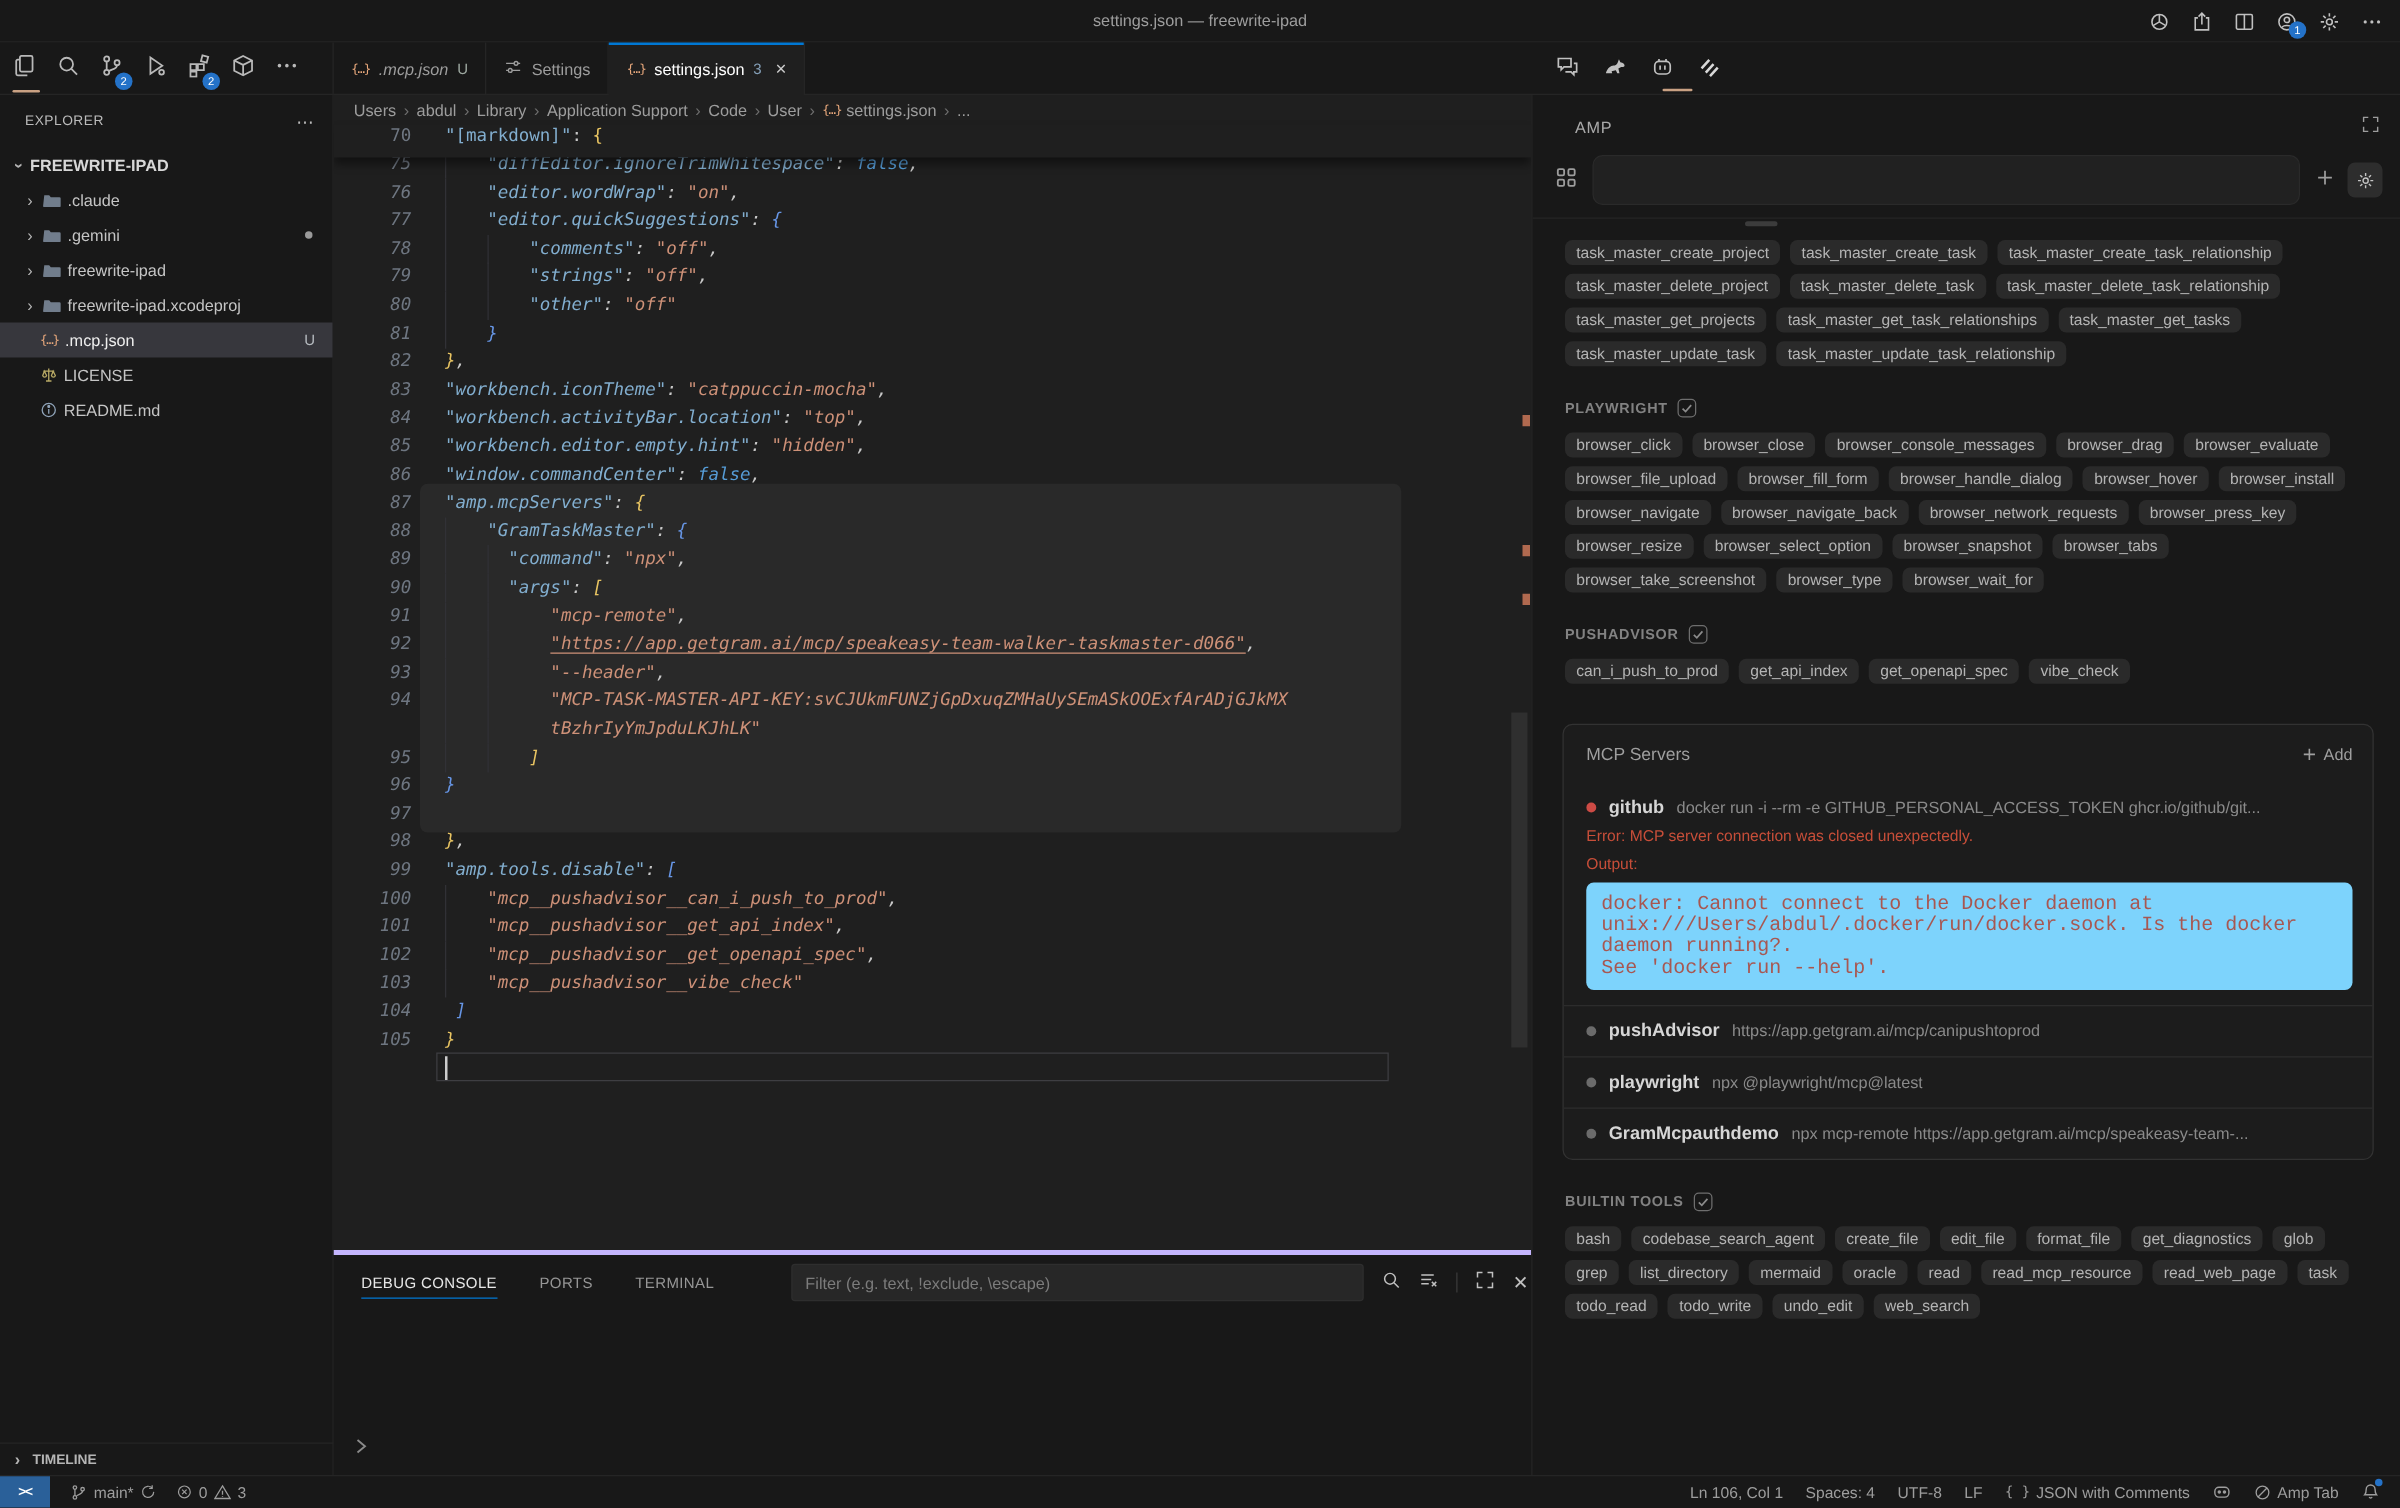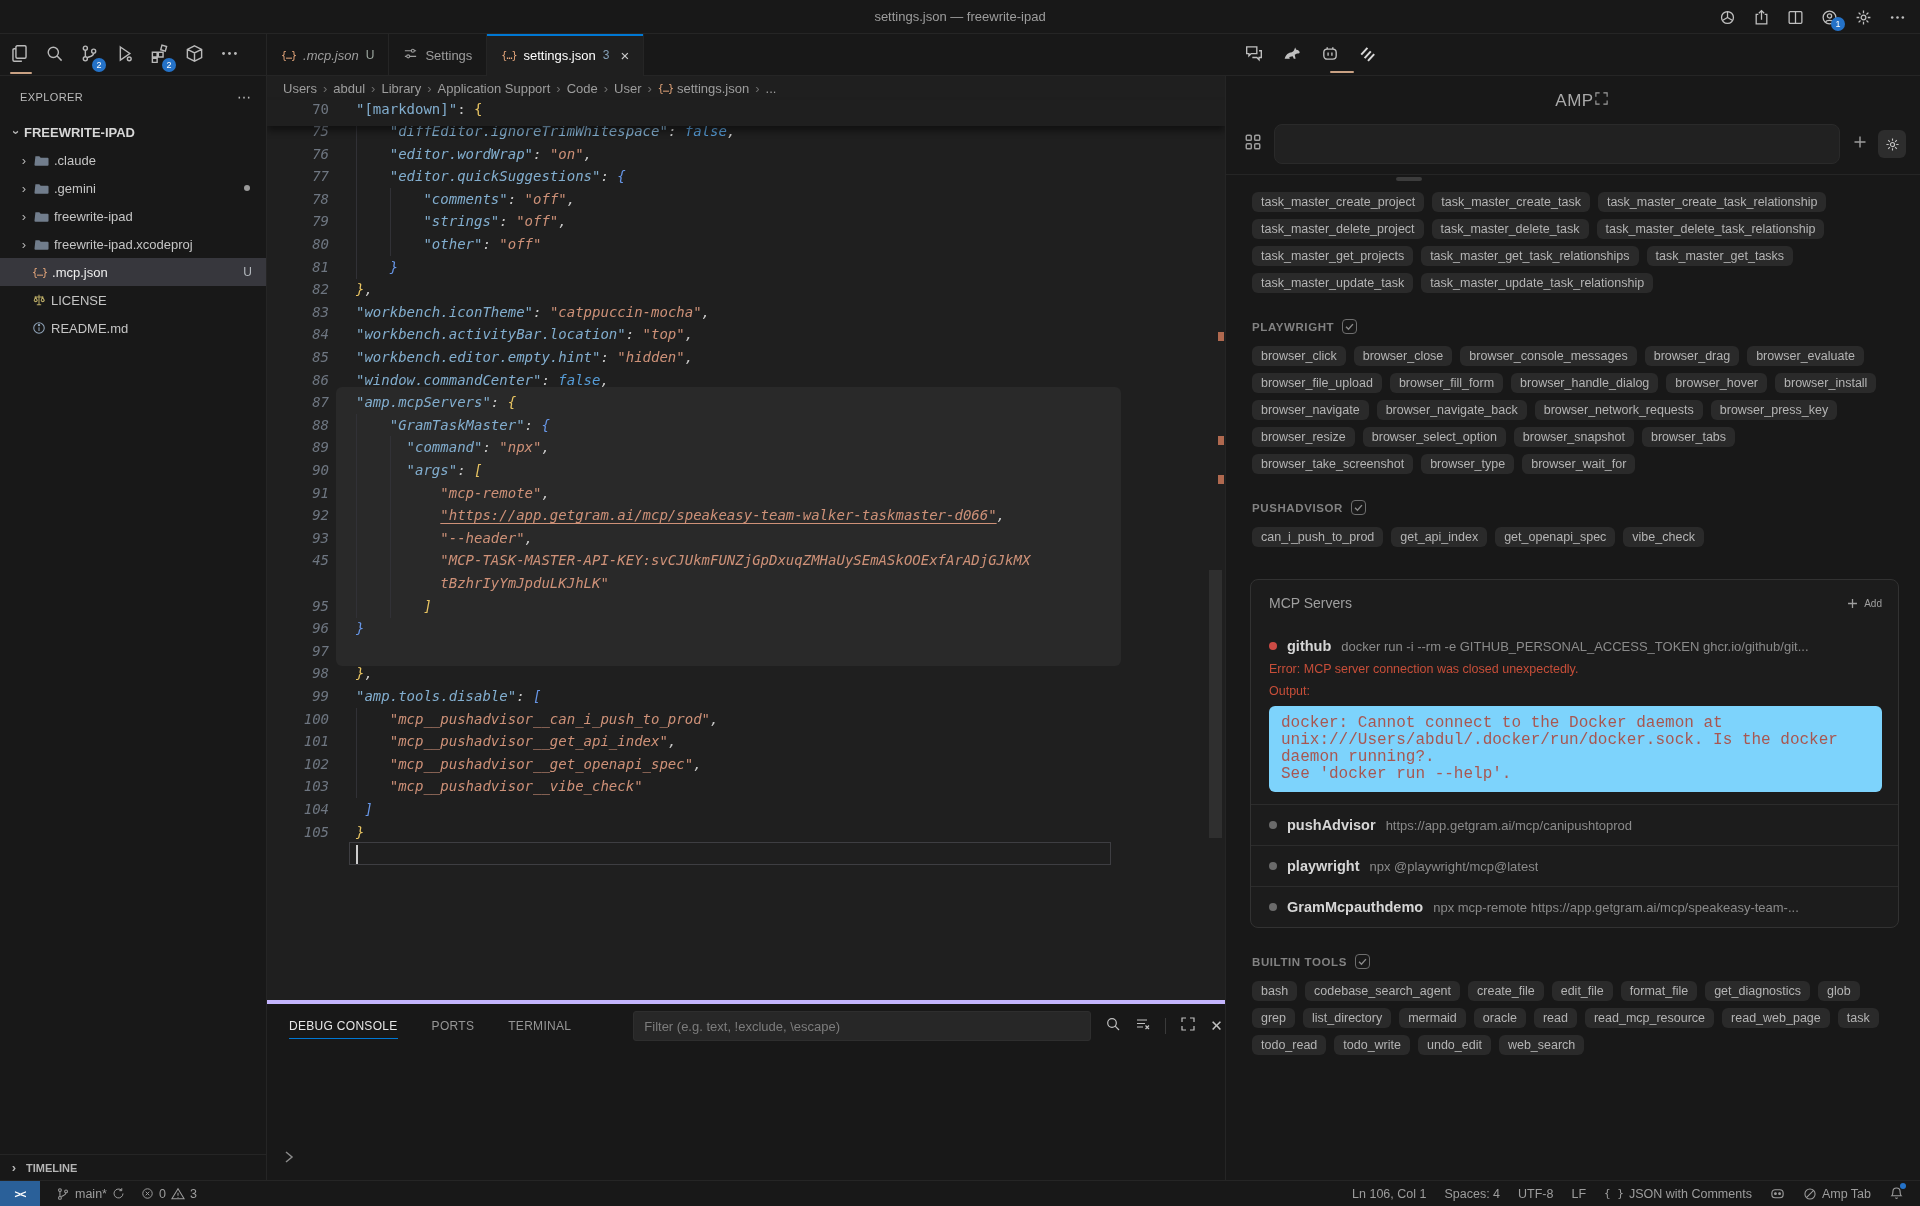--- a/index.html
+++ b/index.html
@@ -92,43 +92,43 @@
   .bp-filter { width:458px; height:30px; background:#272727; border:1px solid #2e2e2e; border-radius:3px;
     color:#cccccc; font-size:13px; padding:0 10px; margin-left:28px; outline:none; }
   .bp-filter::placeholder { color:#7c7c7c; }
   .bp-icons { margin-left:14px; display:flex; align-items:center; gap:14px; color:#c0c0c0; }
   .bp-sep { width:1px; height:16px; background:#3a3a3a; }
   .bp-prompt { position:absolute; left:14px; bottom:12px; color:#8a8a8a; font-size:14px; }
 
   
   .rpanel { position:absolute; left:1225px; top:76px; width:695px; height:1104px; background:#181818;
     border-left:1px solid #252525; overflow:hidden; }
-  .amp-head { height:34px; display:flex; align-items:center; justify-content:center;
-    padding:0 16px 0 34px; font-size:17px; letter-spacing:0.5px; color:#a9a9a9; margin-top:8px; }
+  .amp-head { height:34px; display:flex; align-items:center; justify-content:space-between;
+    padding:0 16px 0 34px; font-size:13px; letter-spacing:0.5px; color:#a9a9a9; margin-top:8px; }
   .amp-inputrow { display:flex; align-items:center; padding:6px 14px 10px 18px; gap:12px; }
   .amp-input { flex:1; height:40px; background:#212121; border:1px solid #2a2a2a; border-radius:8px;
     outline:none; color:#ccc; font-size:13px; padding:0 12px; }
   .amp-side { display:flex; align-items:center; gap:10px; color:#9d9d9d; }
   .gear-box { width:28px; height:28px; background:#2d2d2d; border-radius:6px; display:flex;
     align-items:center; justify-content:center; color:#c3c3c3; cursor:pointer; }
   .sash { position:relative; height:8px; border-top:1px solid #252525; }
   .sash-handle { position:absolute; left:170px; top:2px; width:26px; height:4px; background:#3c3c3c; border-radius:2px; }
   .rp-scroll { padding:10px 20px 0 26px; }
   .sec-header { display:flex; align-items:center; gap:8px; margin:26px 0 12px 0; font-size:11.5px;
     font-weight:bold; letter-spacing:0.6px; color:#828282; }
   .chips { display:flex; flex-wrap:wrap; gap:7px 8px; }
   .chip { background:#2a2a2a; border-radius:6px; padding:3px 9px; font-size:12.5px; color:#b4b4b4;
     white-space:nowrap; cursor:pointer; }
   .cb { width:15px; height:15px; border:1px solid #6e6e6e; border-radius:4px; display:flex;
     align-items:center; justify-content:center; color:#8b8b8b; }
 
   .mcp-card { margin:32px 0 0 -2px; width:649px; border:1px solid #323232; border-radius:8px; background:#1c1c1c; }
   .mcp-head { height:46px; display:flex; align-items:center; justify-content:space-between;
     padding:0 16px 0 18px; color:#9f9f9f; font-size:14px; }
-  .mcp-add { display:flex; align-items:center; gap:5px; font-size:10px; color:#9f9f9f; cursor:pointer; }
+  .mcp-add { display:flex; align-items:center; gap:5px; font-size:13px; color:#9f9f9f; cursor:pointer; }
   .mcp-sub { height:36px; display:flex; align-items:center; gap:8px; padding-left:18px; font-size:13px;
     color:#8f8f8f; border-top:1px solid #2c2c2c; border-bottom:1px solid #2c2c2c; }
   .srv { padding:12px 16px 12px 18px; border-bottom:1px solid #2c2c2c; }
   .srv:last-child { border-bottom:none; }
   .srv-row { display:flex; align-items:baseline; gap:10px; white-space:nowrap; overflow:hidden; }
   .srv-dot { width:8px; height:8px; border-radius:4px; background:#6b6b6b; flex:none; align-self:center; }
   .srv-dot.err { background:#cd4b45; }
   .srv-name { font-size:14.5px; font-weight:bold; color:#d6d6d6; }
   .srv-detail { font-size:13px; color:#8a8a8a; overflow:hidden; text-overflow:ellipsis; }
   .srv-error { margin-top:8px; font-size:12.5px; color:#c74e39; }
@@ -503,21 +503,21 @@
         </div>
         <div class="cl" style="top: 406.8px;">
           <div class="guide" style="left: 89px;"></div>
           <div class="guide" style="left: 122.72px;"></div>
           <span class="ln">93</span>
           <span class="ct"><span class="tok-sp">          </span><span class="tok-s">"--header"</span><span class="tok-p">,</span></span>
         </div>
         <div class="cl" style="top: 429.4px;">
           <div class="guide" style="left: 89px;"></div>
           <div class="guide" style="left: 122.72px;"></div>
-          <span class="ln">45</span>
+          <span class="ln">94</span>
           <span class="ct"><span class="tok-sp">          </span><span class="tok-s">"MCP-TASK-MASTER-API-KEY:svCJUkmFUNZjGpDxuqZMHaUySEmASkOOExfArADjGJkMX</span></span>
         </div>
         <div class="cl" style="top: 452px;">
           <div class="guide" style="left: 89px;"></div>
           <div class="guide" style="left: 122.72px;"></div>
           <span class="ct"><span class="tok-sp">          </span><span class="tok-s">tBzhrIyYmJpduLKJhLK"</span></span>
         </div>
         <div class="cl" style="top: 474.6px;">
           <div class="guide" style="left: 89px;"></div>
           <div class="guide" style="left: 122.72px;"></div>

